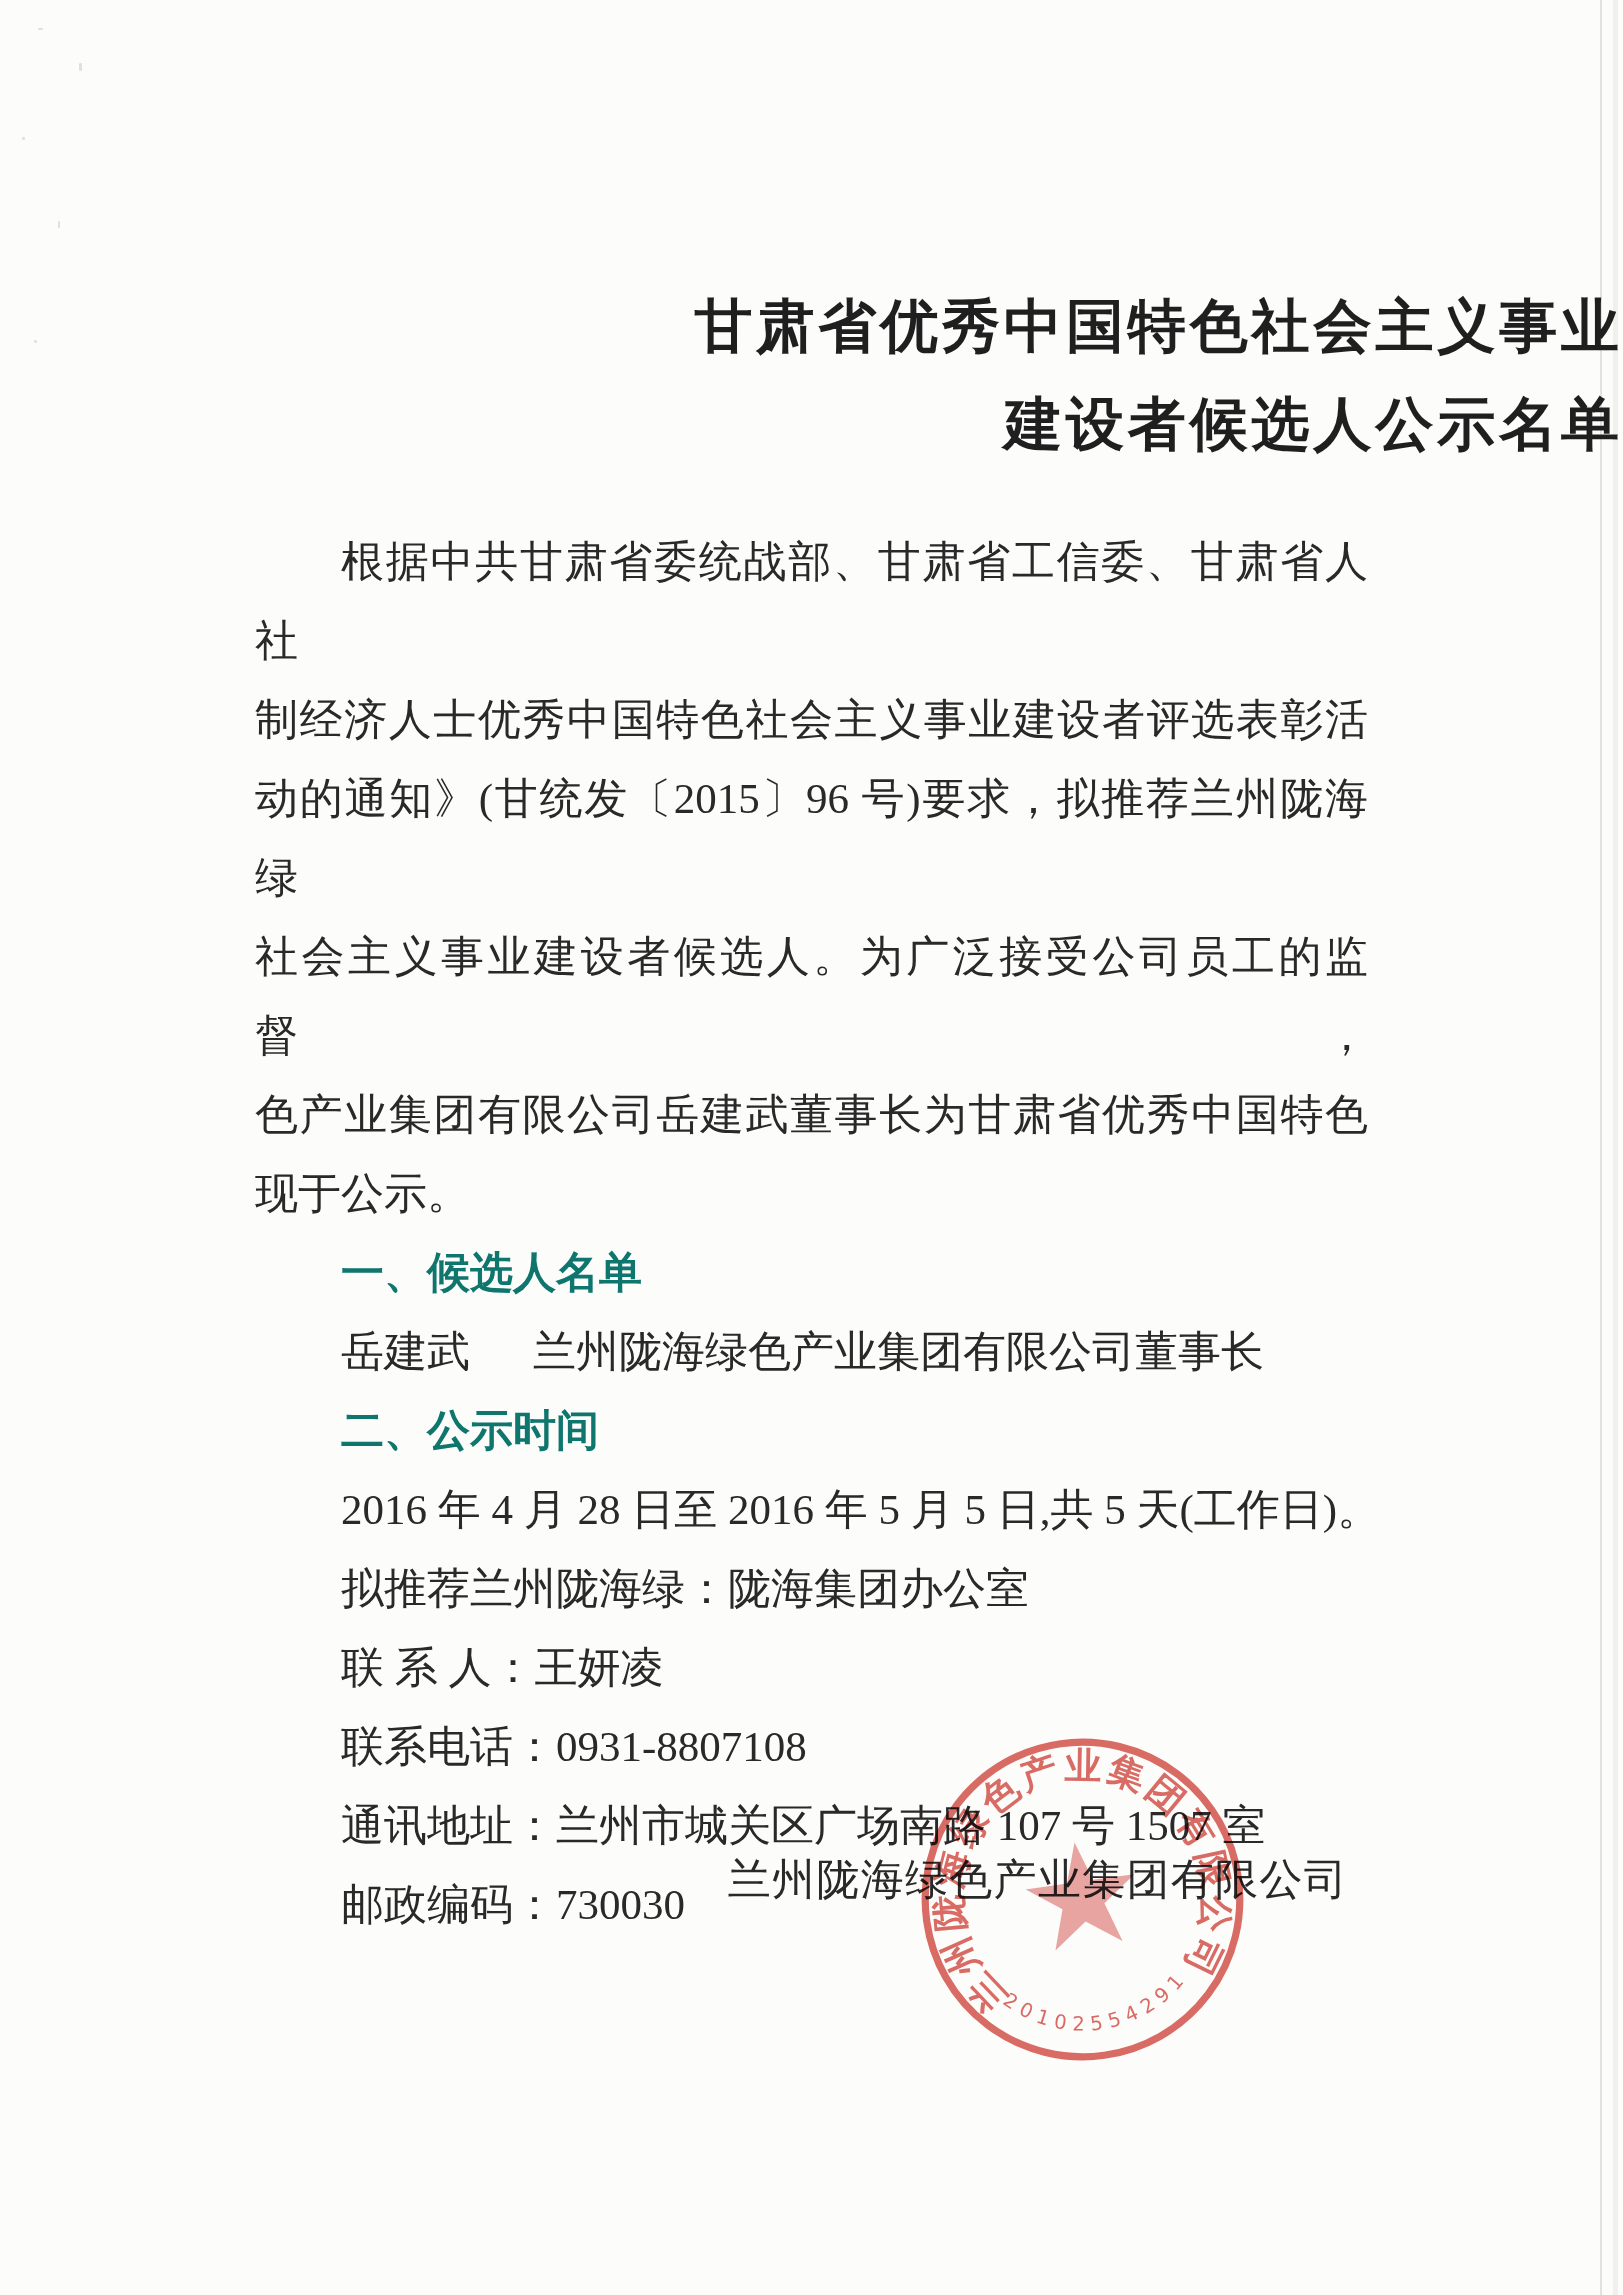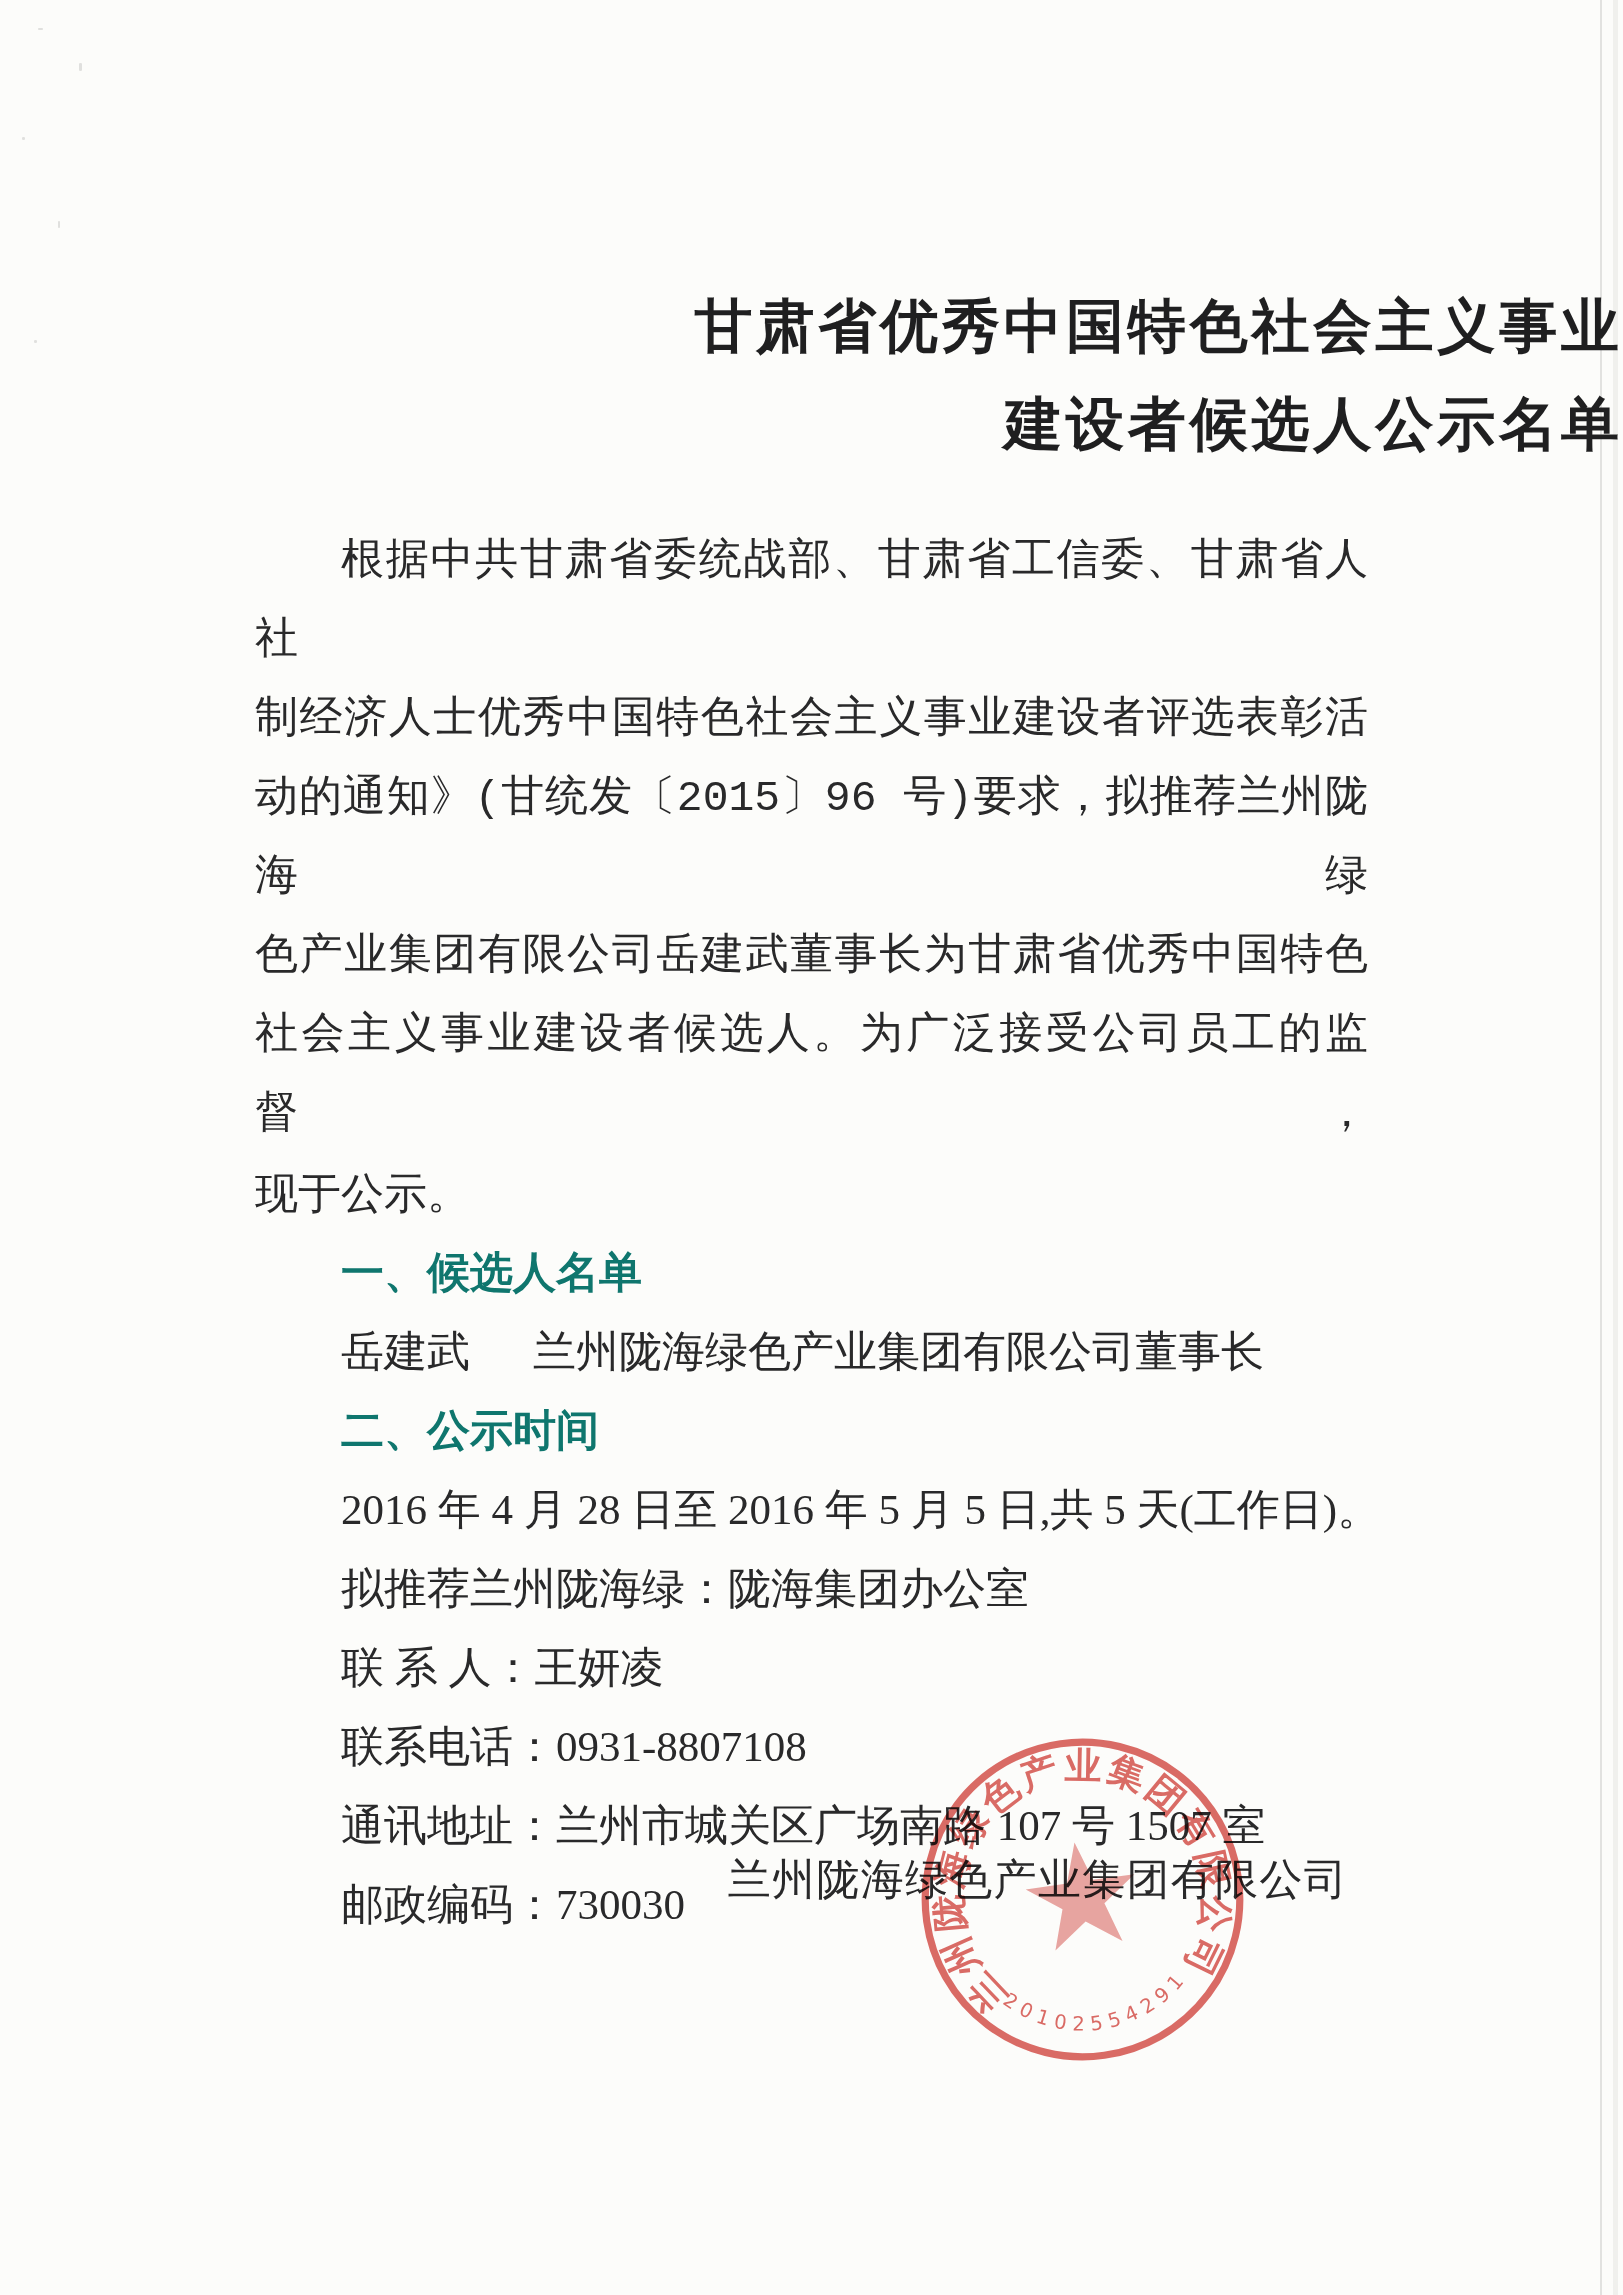--- a/index.html
+++ b/index.html
@@ -15,21 +15,21 @@
 
   .title{
     position:absolute;top:278px;left:0;width:1623px;box-sizing:border-box;padding-left:31px;
     text-align:right;font-size:58px;font-weight:700;line-height:98px;letter-spacing:3.9px;color:#1f1f20;
   }
   .body{
     position:absolute;top:522px;left:255px;width:1113px;
     font-size:43px;line-height:79px;font-weight:400;
   }
   .line{white-space:nowrap;}
-  .just{white-space:normal;text-align:justify;text-align-last:justify;font-family:Liberation Mono, monospace;}
+  .just{white-space:normal;text-align:justify;text-align-last:justify;}
   .indent{text-indent:86px;}
   .bold{font-weight:700;color:#0f766e;}
   .gap{display:inline-block;width:63px;}
   .sig-block{
     position:absolute;top:1840px;right:275px;text-align:right;
     font-size:43px;line-height:79px;letter-spacing:1.3px;color:#29292a;
   }
   .sig-date{padding-right:46px;}
   .stamp{
     position:absolute;left:899px;top:1716px;width:367px;height:367px;
@@ -51,22 +51,22 @@
 
   <div class="title">
     <div>甘肃省优秀中国特色社会主义事业</div>
     <div>建设者候选人公示名单</div>
   </div>
 
   <div class="body">
     <div class="line just indent">根据中共甘肃省委统战部、甘肃省工信委、甘肃省人社</div>
     <div class="line just">制经济人士优秀中国特色社会主义事业建设者评选表彰活</div>
     <div class="line just">动的通知》(甘统发〔2015〕96 号)要求，拟推荐兰州陇海绿</div>
+    <div class="line just">社会主义事业建设者候选人。为广泛接受公司员工的监督，</div>
     <div class="line just">色产业集团有限公司岳建武董事长为甘肃省优秀中国特色</div>
-    <div class="line just">社会主义事业建设者候选人。为广泛接受公司员工的监督，</div>
     <div class="line">现于公示。</div>
 
     <div class="line indent bold">一、候选人名单</div>
 
     <div class="line indent"><span>岳建武</span><span class="gap"></span><span>兰州陇海绿色产业集团有限公司董事长</span></div>
 
     <div class="line indent bold">二、公示时间</div>
 
     <div class="line indent">2016 年 4 月 28 日至 2016 年 5 月 5 日,共 5 天(工作日)。</div>
 

